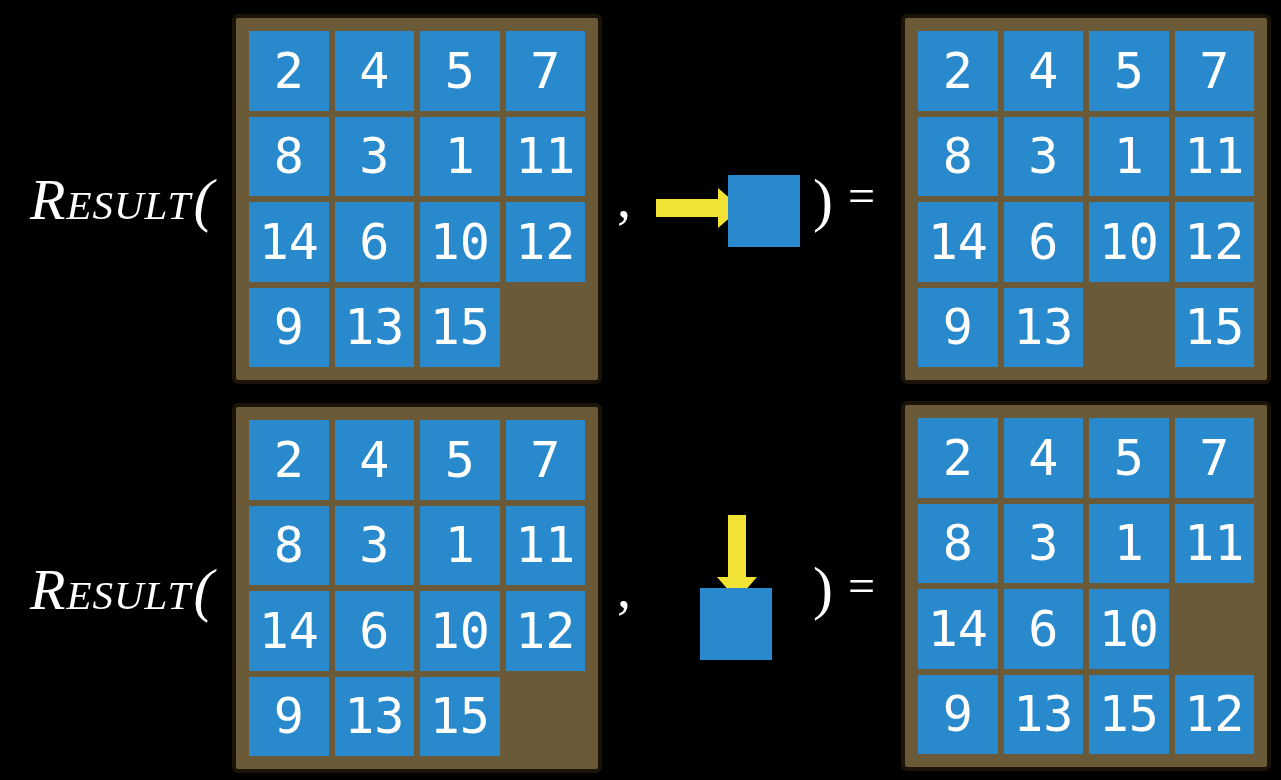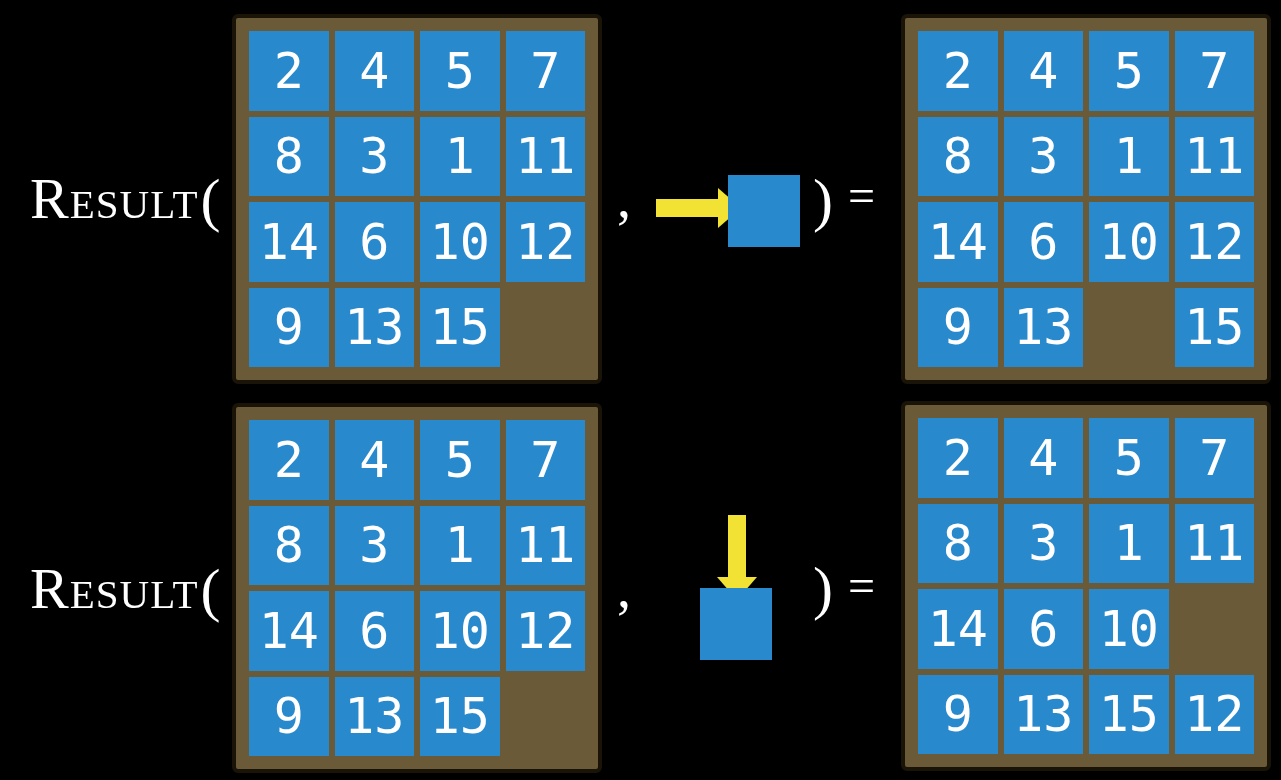--- a/index.html
+++ b/index.html
@@ -10,23 +10,24 @@
     background: var(--background, #000);
     overflow: hidden;
     font-family: "Liberation Serif", serif;
     color: var(--text-white, #fff);
   }
 
   
   .func-label {
     position: absolute;
     display: flex;
-    align-items: flex-start;
+    align-items: center;
     line-height: 1;
     white-space: nowrap;
+    font-style: italic;
   }
   .func-name {
     font-size: 58px;
     font-variant: small-caps;
     letter-spacing: 1px;
   }
   .paren {
     font-size: 60px;
     line-height: 1;
     font-weight: 400;

